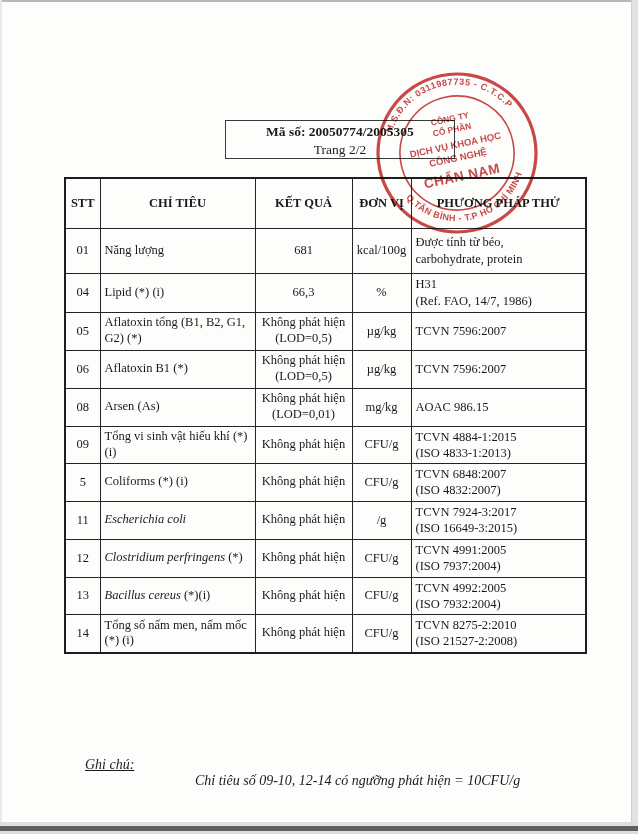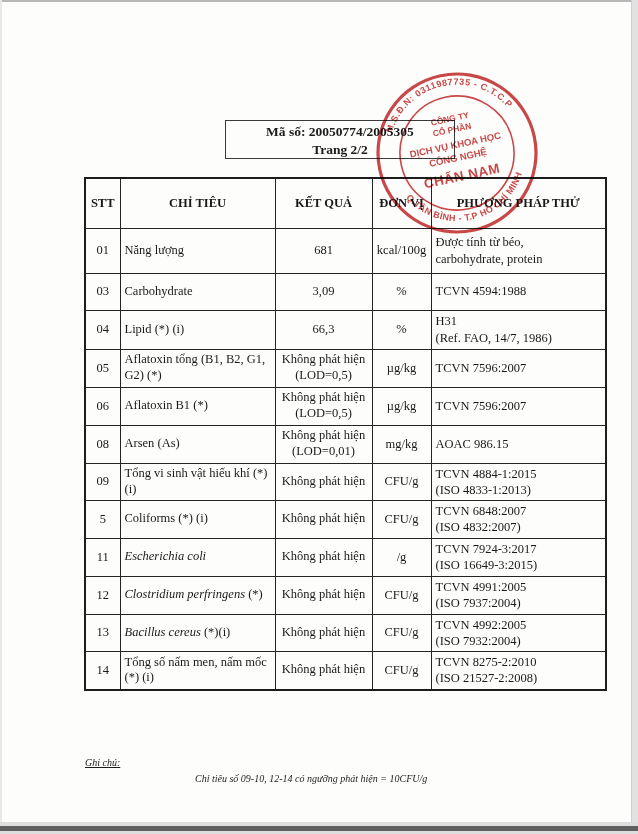--- a/index.html
+++ b/index.html
@@ -16,40 +16,40 @@
   .edge-bottom { position:absolute; left:0; bottom:0; width:638px; height:12px; background:#dedede; }
   .edge-bottom .dark { position:absolute; left:0; top:4px; width:100%; height:5px; background:#5f5f5f; }
 
   
   .code-box {
     position:absolute; left:225px; top:120px; width:230px; height:39px;
     border:1px solid #3a3a3a; text-align:center; padding-top:2px;
     font-size:13.5px; line-height:1.3; background:transparent;
   }
   .code-box .ma-so { font-weight:bold; }
-  .code-box .trang { font-weight:bold; }
+  .code-box .trang { font-weight:normal; }
 
   
   table.results {
-    position:absolute; left:84px; top:177px; width:521px;
+    position:absolute; left:64px; top:177px; width:521px;
     border-collapse:collapse; table-layout:fixed;
     font-size:12.5px; color:#191919;
   }
   table.results td, table.results th { border:1px solid #242424; padding:2px 4px; vertical-align:middle; }
   table.results { border:2px solid #1d1d1d; }
   table.results thead th { font-weight:bold; text-align:center; height:50px; font-size:12.5px; }
   td.cell-stt    { text-align:center; }
   td.cell-name   { text-align:left; padding-left:7px; line-height:1.25; }
   td.cell-result { text-align:center; line-height:1.25; }
   td.cell-unit   { text-align:center; }
   td.cell-method { text-align:left; padding-left:7px; line-height:1.3; }
   td.cell-name em { font-style:italic; }
 
   
-  .footnote { position:absolute; top:757px; left:80px; width:521px; font-size:10px; font-style:italic; }
+  .footnote { position:absolute; top:757px; left:80px; width:521px; font-size:14px; font-style:italic; }
   .footnote .label { text-decoration:underline; margin-left:5px; }
   .footnote .note  { position:absolute; left:115px; top:16px; }
 
   
   .stamp {
     position:absolute; left:372px; top:68px; width:170px; height:170px;
     mix-blend-mode:multiply; opacity:0.9; pointer-events:none;
   }
   .stamp svg text { font-family:"Liberation Sans", sans-serif; fill:#c43434; font-weight:bold; }
 </style>
@@ -91,27 +91,20 @@
       </tr>
     </thead>
     <tbody>
         <tr style="height: 45px;">
           <td class="cell-stt">01</td>
           <td class="cell-name">Năng lượng</td>
           <td class="cell-result">681</td>
           <td class="cell-unit">kcal/100g</td>
           <td class="cell-method">Được tính từ béo,<br>carbohydrate, protein</td>
         </tr>
-        <tr style="height: 37px;">
-          <td class="cell-stt">03</td>
-          <td class="cell-name">Carbohydrate</td>
-          <td class="cell-result">3,09</td>
-          <td class="cell-unit">%</td>
-          <td class="cell-method">TCVN 4594:1988</td>
-        </tr>
         <tr style="height: 39px;">
           <td class="cell-stt">04</td>
           <td class="cell-name">Lipid (*) (i)</td>
           <td class="cell-result">66,3</td>
           <td class="cell-unit">%</td>
           <td class="cell-method">H31<br>(Ref. FAO, 14/7, 1986)</td>
         </tr>
         <tr style="height: 38px;">
           <td class="cell-stt">05</td>
           <td class="cell-name">Aflatoxin tổng (B1, B2, G1, G2) (*)</td>

